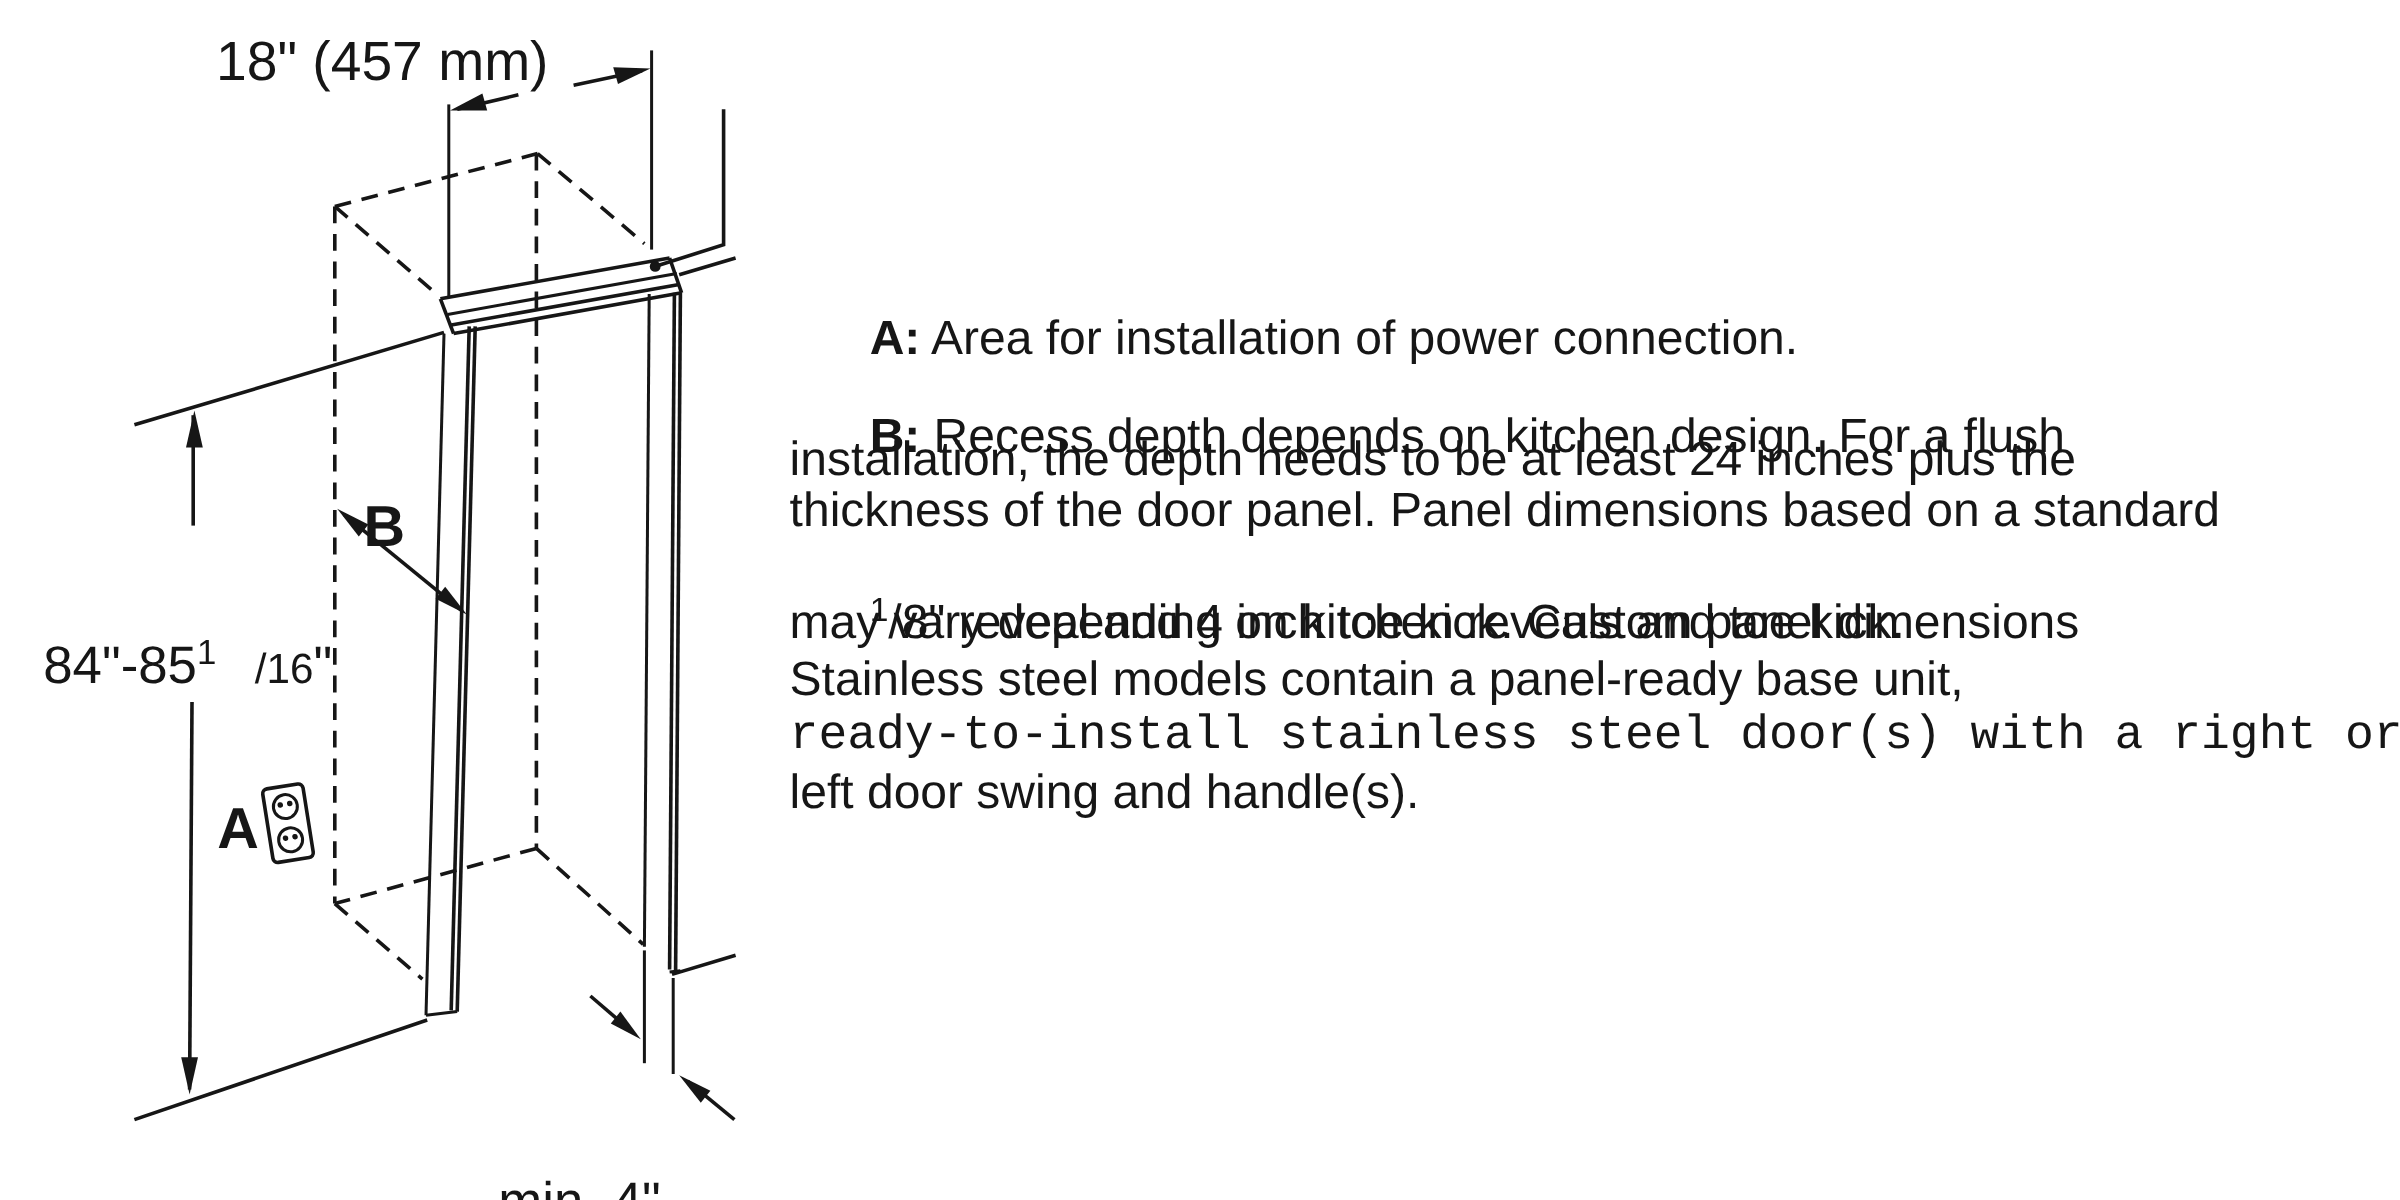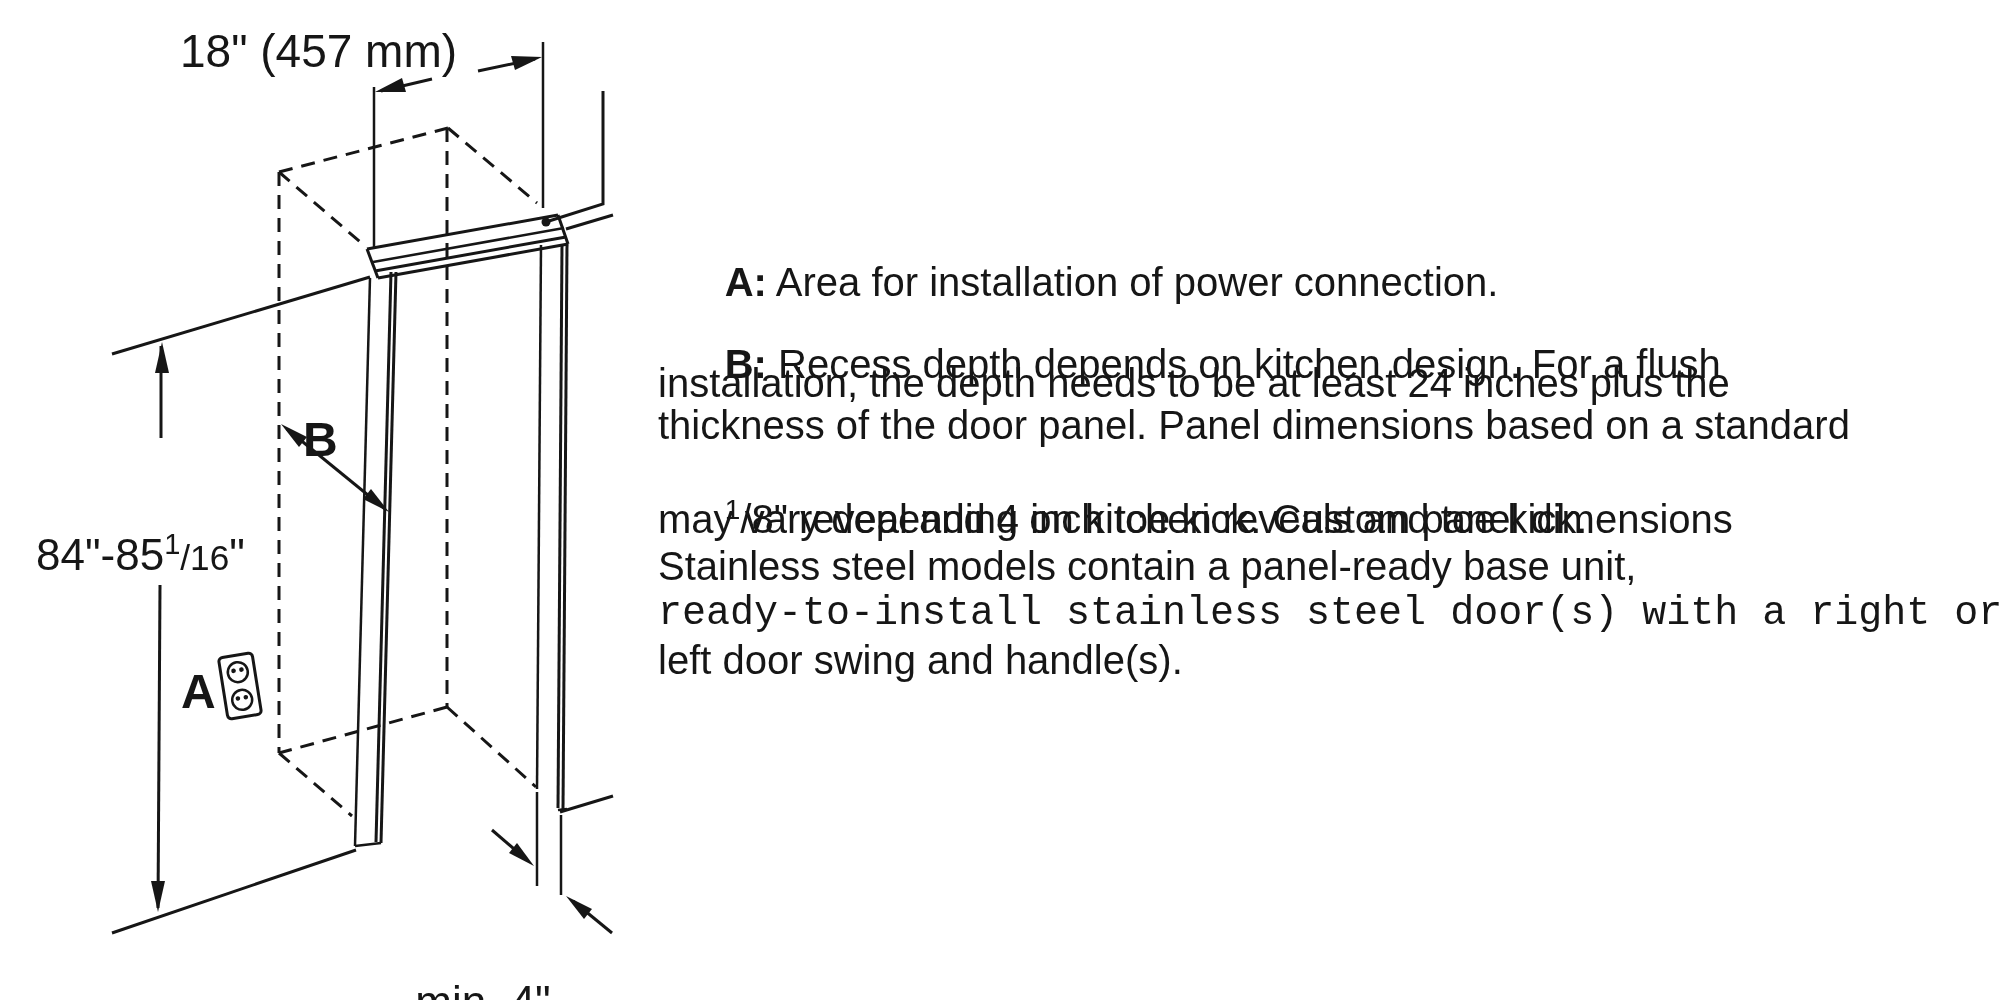--- a/index.html
+++ b/index.html
@@ -7,21 +7,21 @@
     position:relative;width:2000px;height:1000px;background:#ffffff;
     font-family:"Liberation Sans",sans-serif;color:#161616;overflow:hidden;
   }
   .diagram-svg{position:absolute;left:0;top:0;}
   .label{position:absolute;white-space:pre;color:#161616;}
   .dim-label{font-size:46px;line-height:50px;}
   .height-label{font-size:44px;line-height:47px;}
   .toekick-label{font-size:44px;line-height:47px;text-align:center;width:230px;}
   .point-label{font-size:48px;font-weight:bold;}
   .dim-sup{font-size:0.66em;vertical-align:super;line-height:0;}
-  .dim-small{font-size:0.80em;}
+  .dim-small{font-size:0.80em;margin-left:32px;}
   .notes{position:absolute;left:658px;top:0;width:1345px;font-size:40px;color:#161616;}
   .note-line{position:absolute;left:0;white-space:pre;line-height:47px;}
   .note-prefix{font-weight:bold;}
   .body-sup{font-size:0.70em;vertical-align:super;line-height:0;}
 </style>
 </head>
 <body>
 
 <div class="canvas">
 

